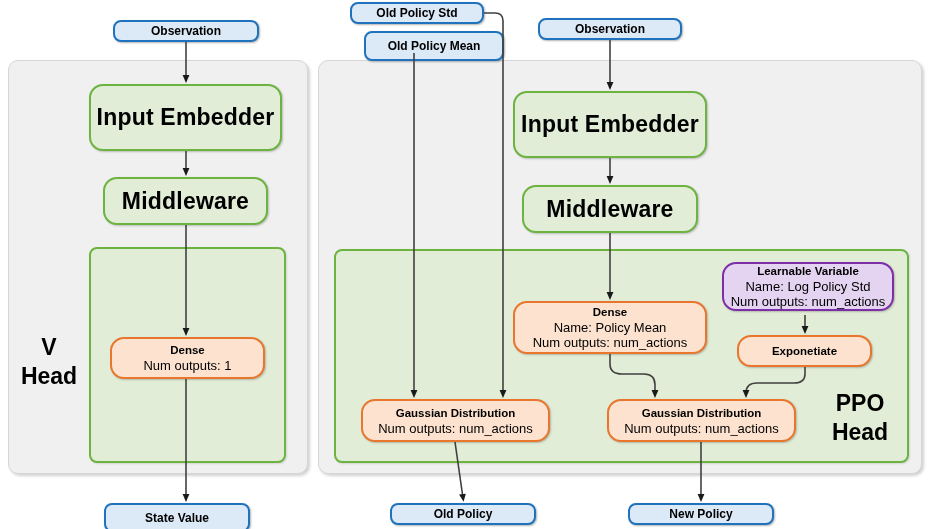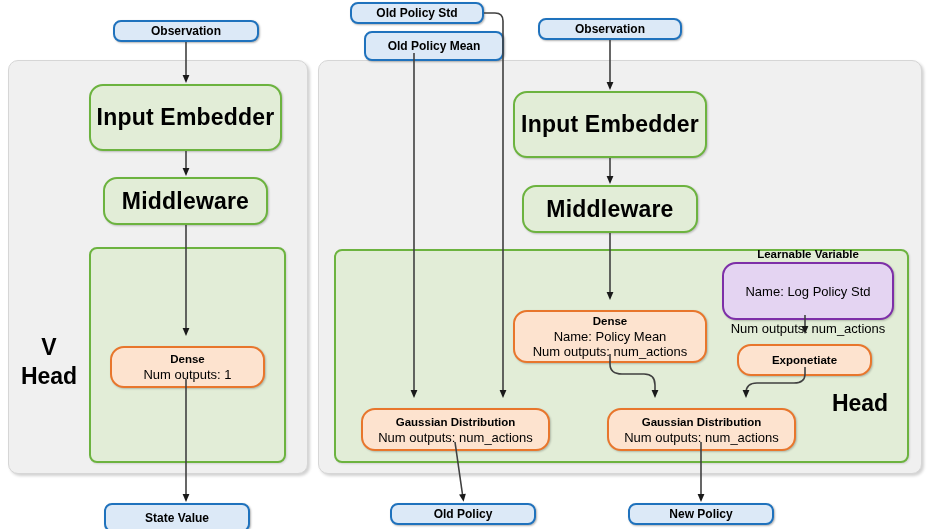--- a/index.html
+++ b/index.html
@@ -44,21 +44,20 @@
     background:#e2edd7;
     border:2px solid #6cb33f;
     color:#000;
     font-weight:bold;
   }
   .green-node .t{font-size:23px;letter-spacing:.2px;}
   .orange-node{
     background:#fde3cf;
     border:2px solid #e8762c;
     color:#000;
-    margin-top:9px;
   }
   .purple-node{
     background:#e4d4f2;
     border:2px solid #7d2fa8;
     color:#000;
   }
   .node .title{font-size:11.5px;font-weight:bold;line-height:15px;}
   .node .sub{font-size:13px;font-weight:normal;line-height:15px;}
 
   
@@ -97,20 +96,21 @@
 
   <div class="gray-box" style="left:318px;top:60px;width:602px;height:412px;"></div>
   <div class="green-box" style="left:334px;top:249px;width:571px;height:210px;"></div>
 
   <div class="head-caption" style="left:14px;top:333px;width:70px;">
     <div>V</div>
     <div>Head</div>
   </div>
 
   <div class="head-caption" style="left:820px;top:389px;width:80px;">
+    <div>PPO</div>
     <div>Head</div>
   </div>
 
   <div class="pill" style="left:113px;top:20px;width:146px;height:22px;">
     <span>Observation</span>
   </div>
 
   <div class="pill" style="left:350px;top:2px;width:134px;height:22px;">
     <span>Old Policy Std</span>
   </div>
@@ -143,21 +143,21 @@
   <div class="node green-node" style="left:522px;top:185px;width:176px;height:48px;">
     <span class="t">Middleware</span>
   </div>
 
   <div class="node orange-node" style="left:513px;top:301px;width:194px;height:53px;">
     <span class="title">Dense</span>
     <span class="sub">Name: Policy Mean</span>
     <span class="sub">Num outputs: num_actions</span>
   </div>
 
-  <div class="node purple-node" style="left:722px;top:262px;width:172px;height:58px;gap:22px;">
+  <div class="node purple-node" style="left:722px;top:262px;width:172px;height:49px;">
     <span class="title">Learnable Variable</span>
     <span class="sub">Name: Log Policy Std</span>
     <span class="sub">Num outputs: num_actions</span>
   </div>
 
   <div class="node orange-node" style="left:737px;top:335px;width:135px;height:32px;">
     <span class="title">Exponetiate</span>
   </div>
 
   <div class="node orange-node" style="left:361px;top:399px;width:189px;height:43px;">

